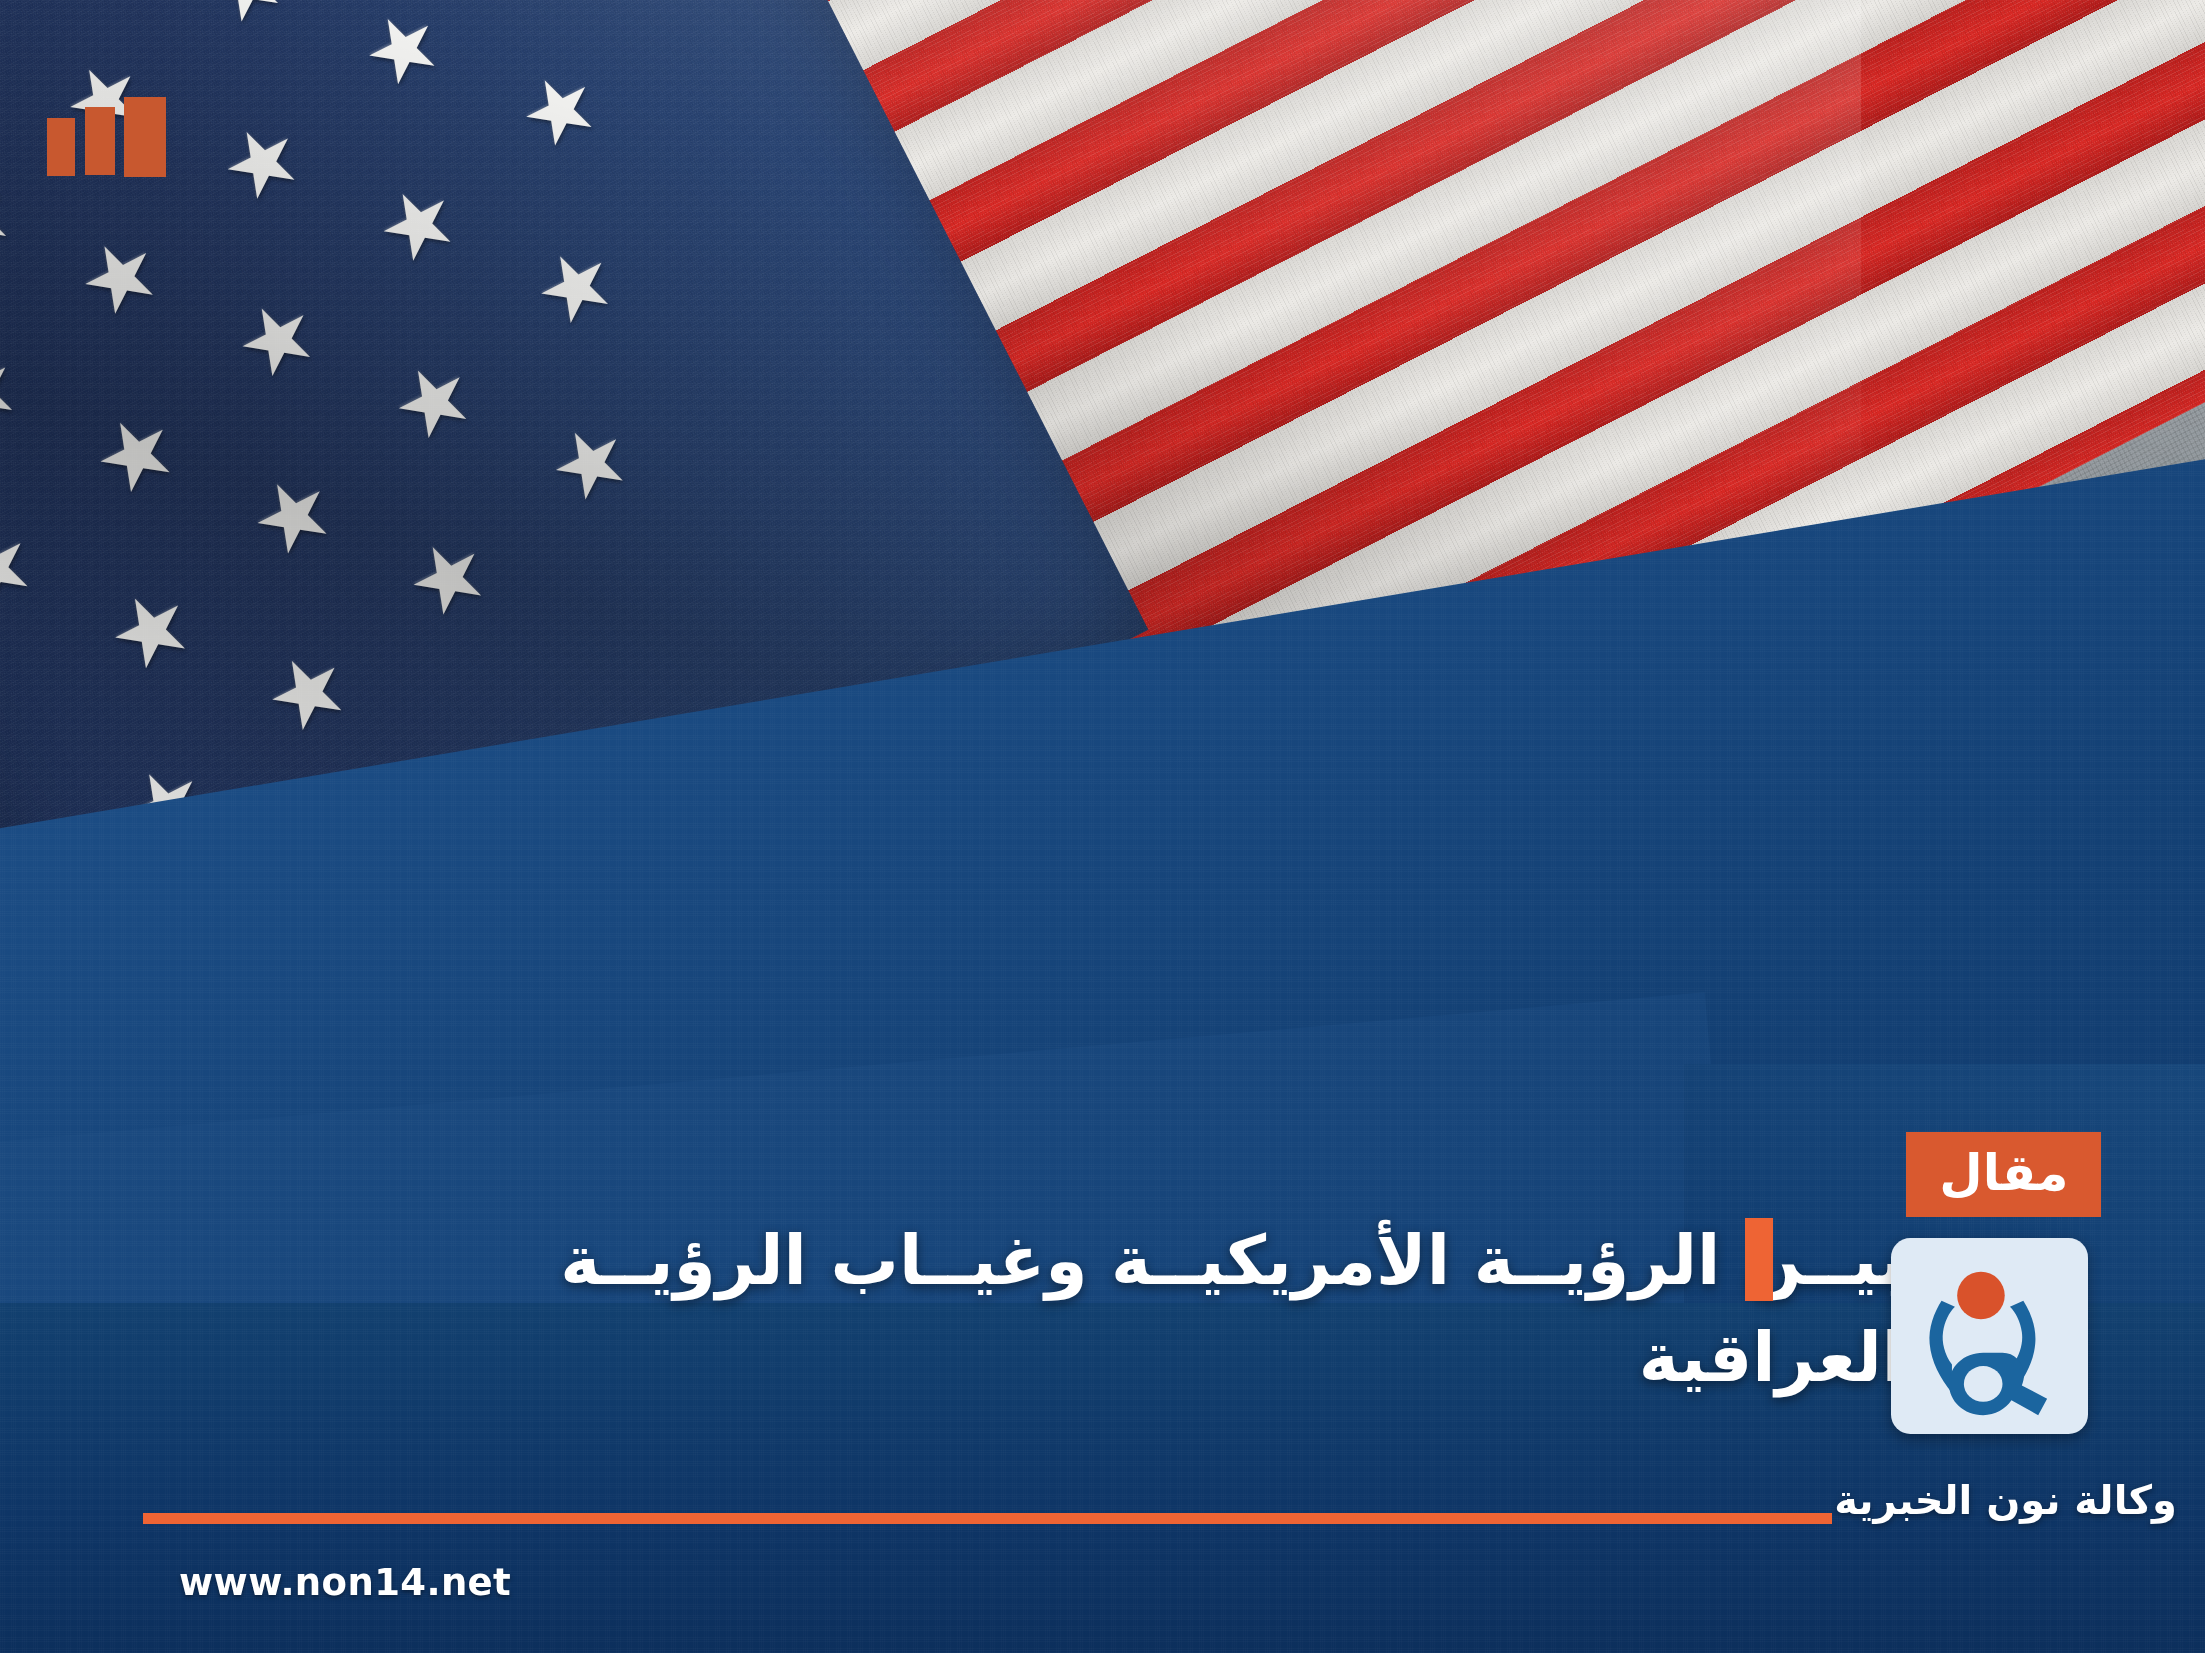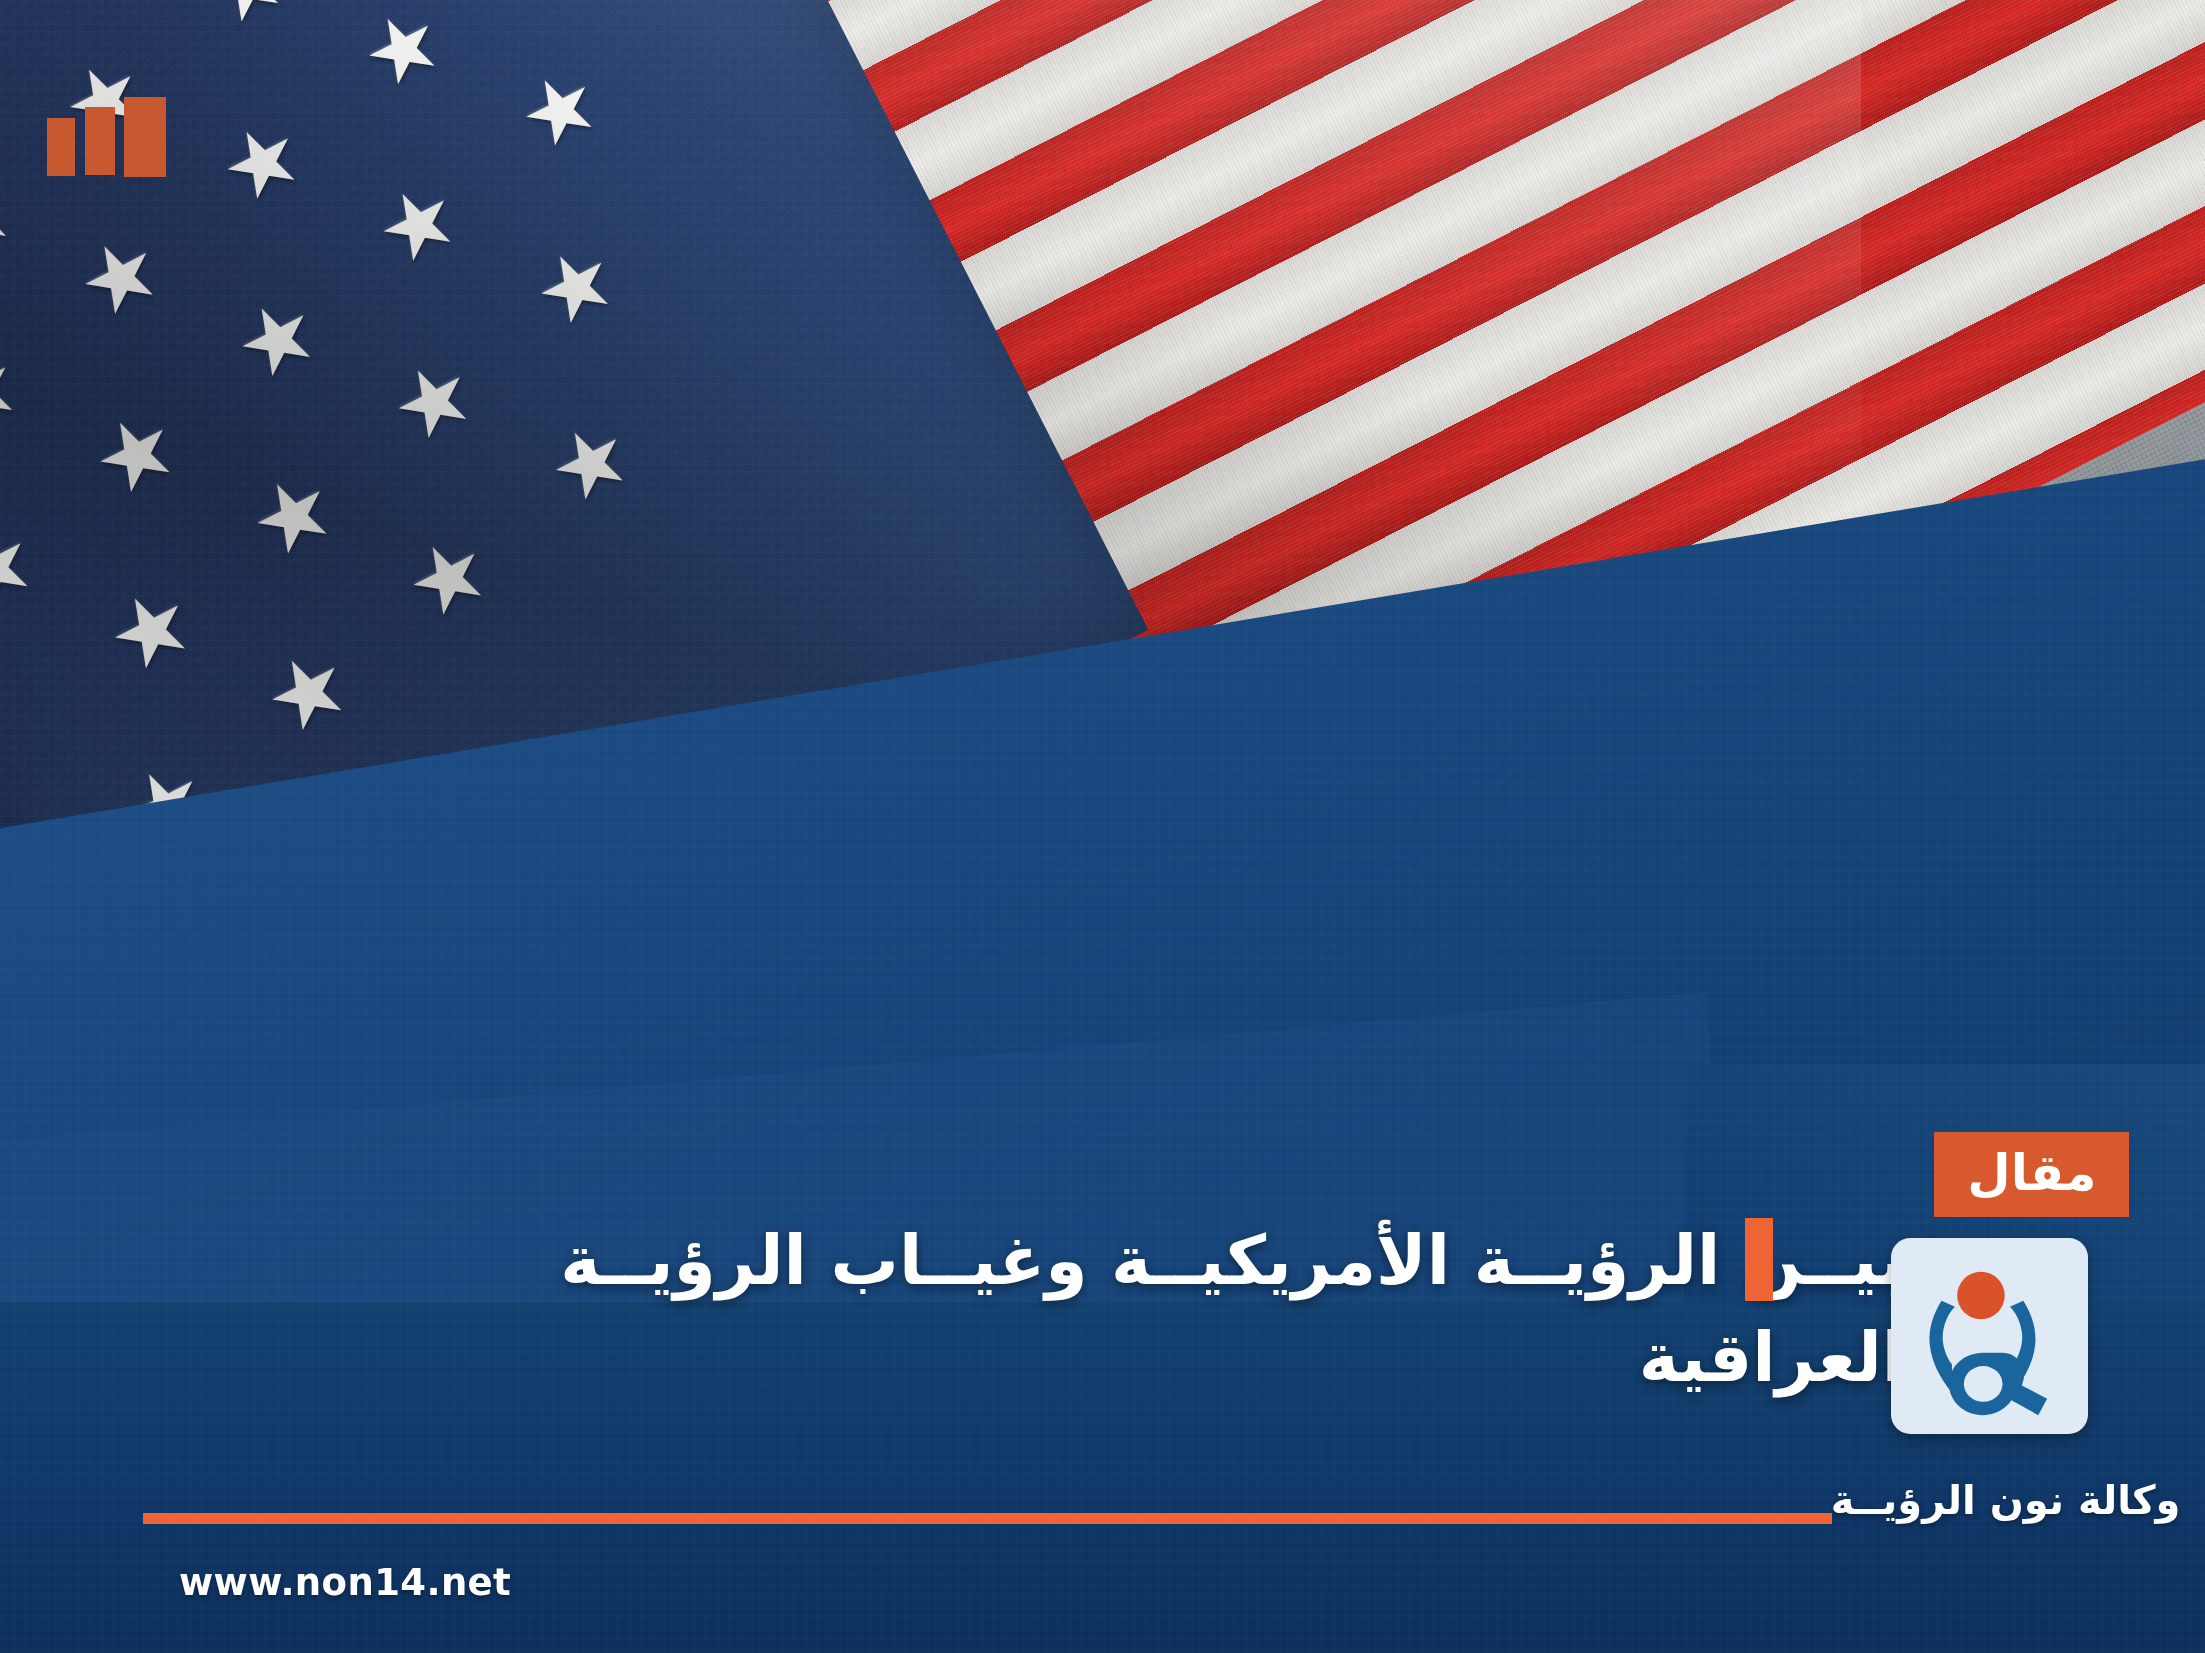--- a/index.html
+++ b/index.html
@@ -183,21 +183,21 @@
     position:absolute;
     left:1745px; top:1218px;
     width:28px; height:83px;
     background:#ee6434;
   }
 
   
   .badge-wrap{
     position:absolute;
     left:1886px; top:1132px;
-    display:flex;align-items:flex-end;gap:28px;
+    display:flex;align-items:flex-end;
   }
   .badge{
     background:#d9592f;
     color:#ffffff;
     font-size:50px;
     font-weight:700;
     line-height:1;
     padding:15.6px 33px 19.4px 33px;
     direction:rtl;
     letter-spacing:0.7px;
@@ -321,19 +321,19 @@
   <div class="logo-card">
     <svg class="logo-svg" viewBox="0 0 265 263" aria-hidden="true">
       <circle cx="121" cy="77" r="32" fill="#d9522b"></circle>
       <path d="M68 84 C58 100 50 120 52 142 C54 166 66 188 82 208 L82 170 C72 156 68 140 70 126 C72 112 78 100 86 92 Z" fill="#1b659f"></path>
       <path d="M178 84 C188 100 196 120 194 142 C192 166 180 188 164 208 L164 170 C174 156 178 140 176 126 C174 112 168 100 160 92 Z" fill="#1b659f"></path>
       <path d="M124 154 C98 154 78 173 78 196 C78 219 98 238 124 238 C140 238 154 230 162 218 L198 238 L210 216 L176 198 C178 193 179 188 179 182 C177 166 166 154 150 154 Z" fill="#1b659f"></path>
       <ellipse cx="124" cy="196" rx="26" ry="24" fill="#dfeaf5"></ellipse>
     </svg>
   </div>
 
-  <div class="agency-name">وكالة نون الرؤيــة</div>
+  <div class="agency-name">وكالة نون الخبرية</div>
 
   <div class="divider"></div>
   <div class="site-url">www.non14.net</div>
 
 </div>
 
 
 </body></html>

